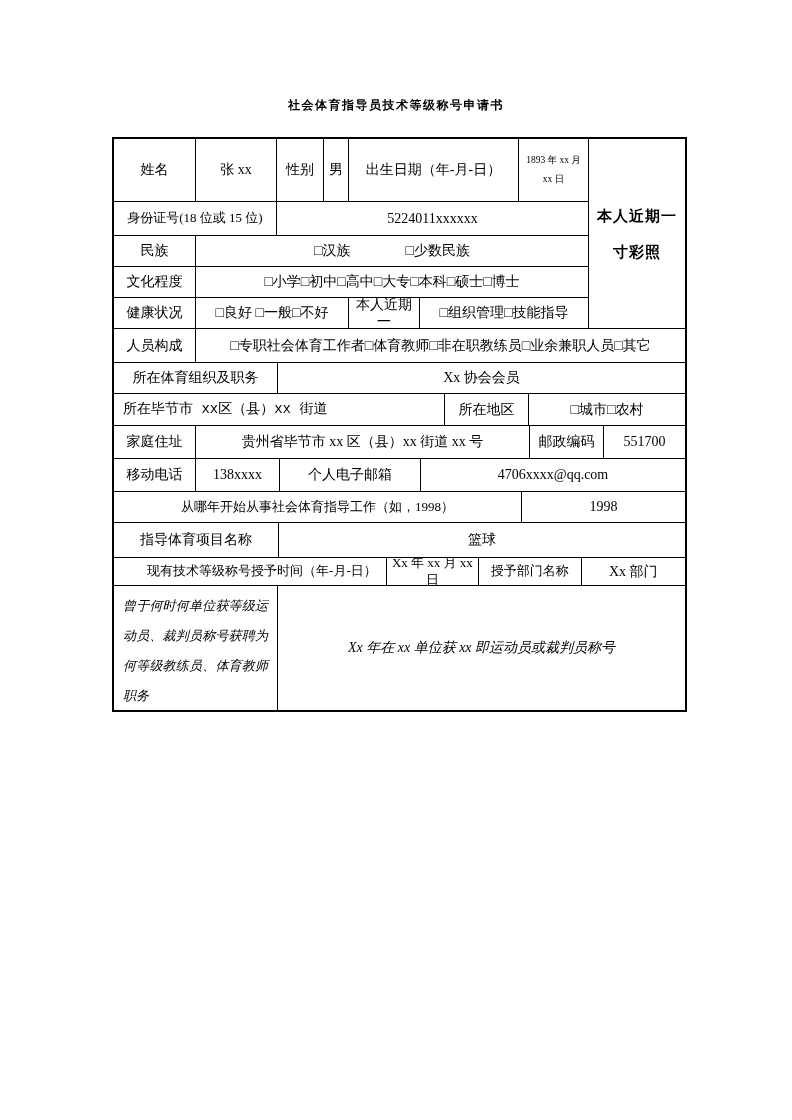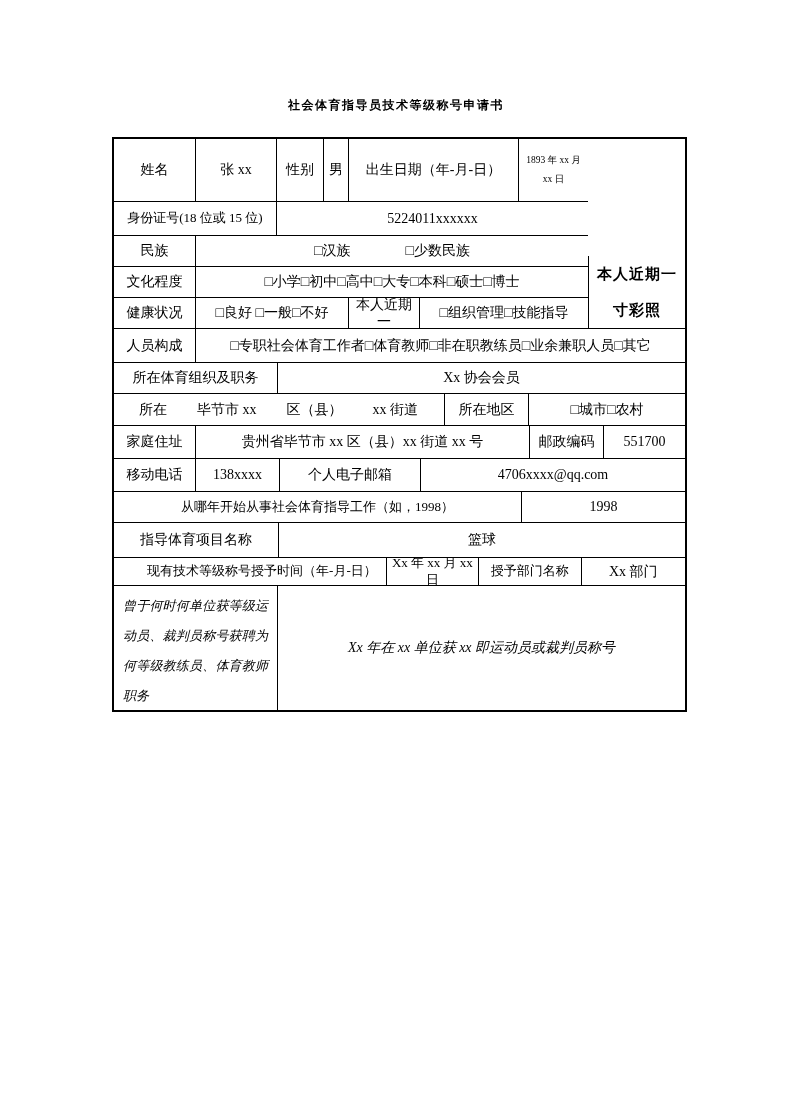--- a/index.html
+++ b/index.html
@@ -27,37 +27,37 @@
   .row.first{border-top:none;}
   .c{
     border-left:1px solid #000;
     display:flex;align-items:center;justify-content:center;
     text-align:center;
     padding:0 2px;
     overflow:hidden;
     line-height:1.25;
   }
   .c.first{border-left:none;}
-  .topwrap{display:flex;align-items:flex-end;}
+  .topwrap{display:flex;}
   .topleft{width:474px;}
   .topleft .row{width:474px;}
   .photo{
     width:97px;border-left:1px solid #000;
     display:flex;flex-direction:column;align-items:center;justify-content:center;
     font-weight:bold;font-size:15px;line-height:36px;letter-spacing:1px;
     text-align:center;
   }
   
   .h62{height:62px;}  .h34{height:34px;}  .h31{height:31px;}
   .h32{height:32px;}  .h33{height:33px;}  .h35{height:35px;}
   .h28{height:28px;padding-left:24px;}  .h125{height:125px;font-style:italic;}
   .small2line{flex-direction:column;justify-content:center;gap:9px;font-size:9.5px;line-height:1;}
   .gapwide{gap:55px;}
   .gaparea{}
-  .spread{justify-content:space-between;padding:0 26px 0 25px;}
+  .spread{justify-content:flex-start;padding:0 26px 0 9px;font-family:Liberation Mono, monospace;}
   .fs13{font-size:13px;}
   .histlabel{
     display:block;
     text-align:justify;
     padding:5px 9px;
     font-size:13px;
     line-height:30px;
   }
 </style>
 </head>

